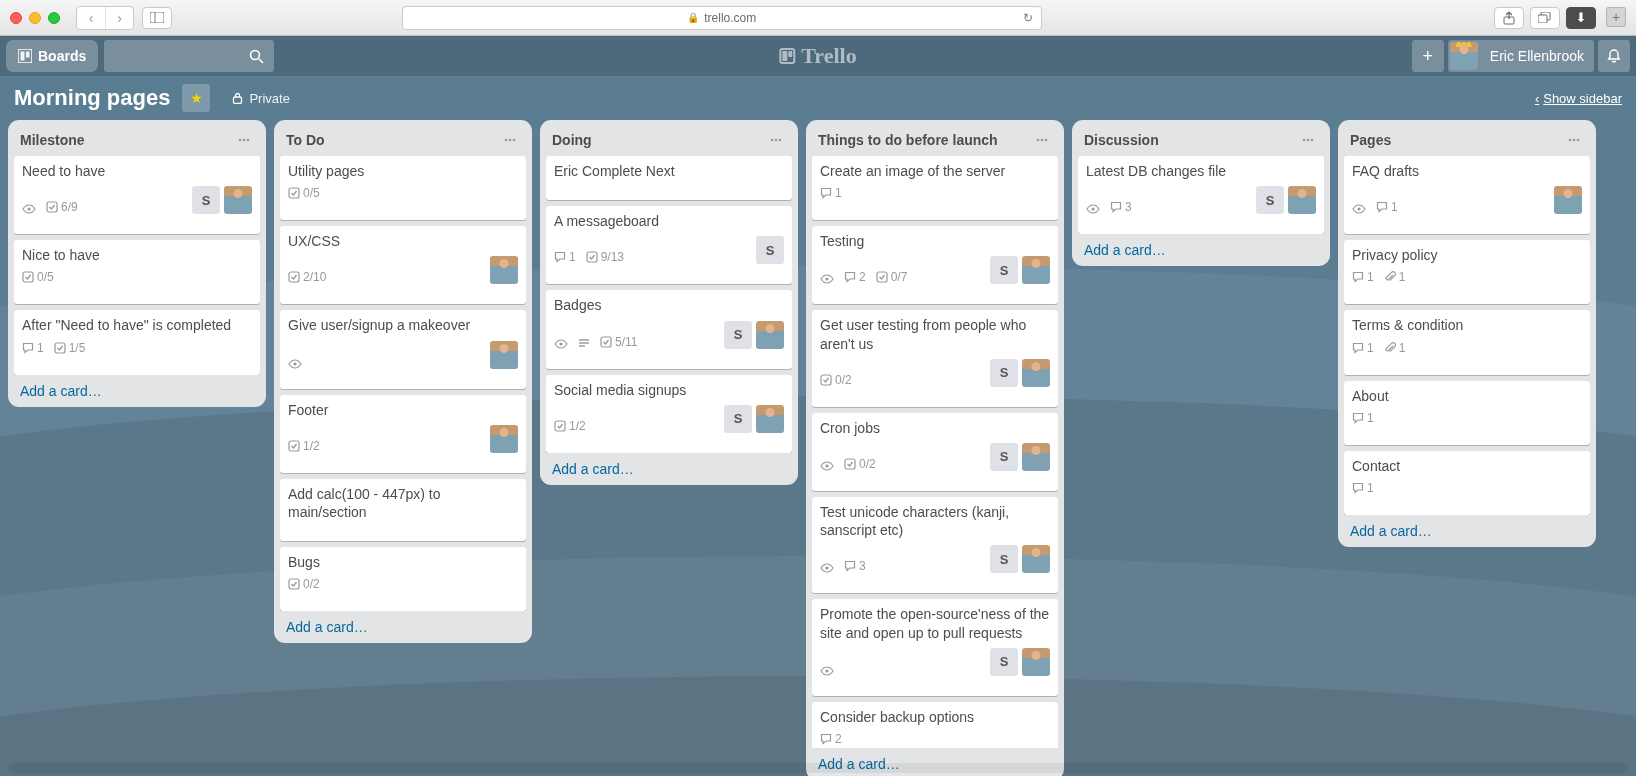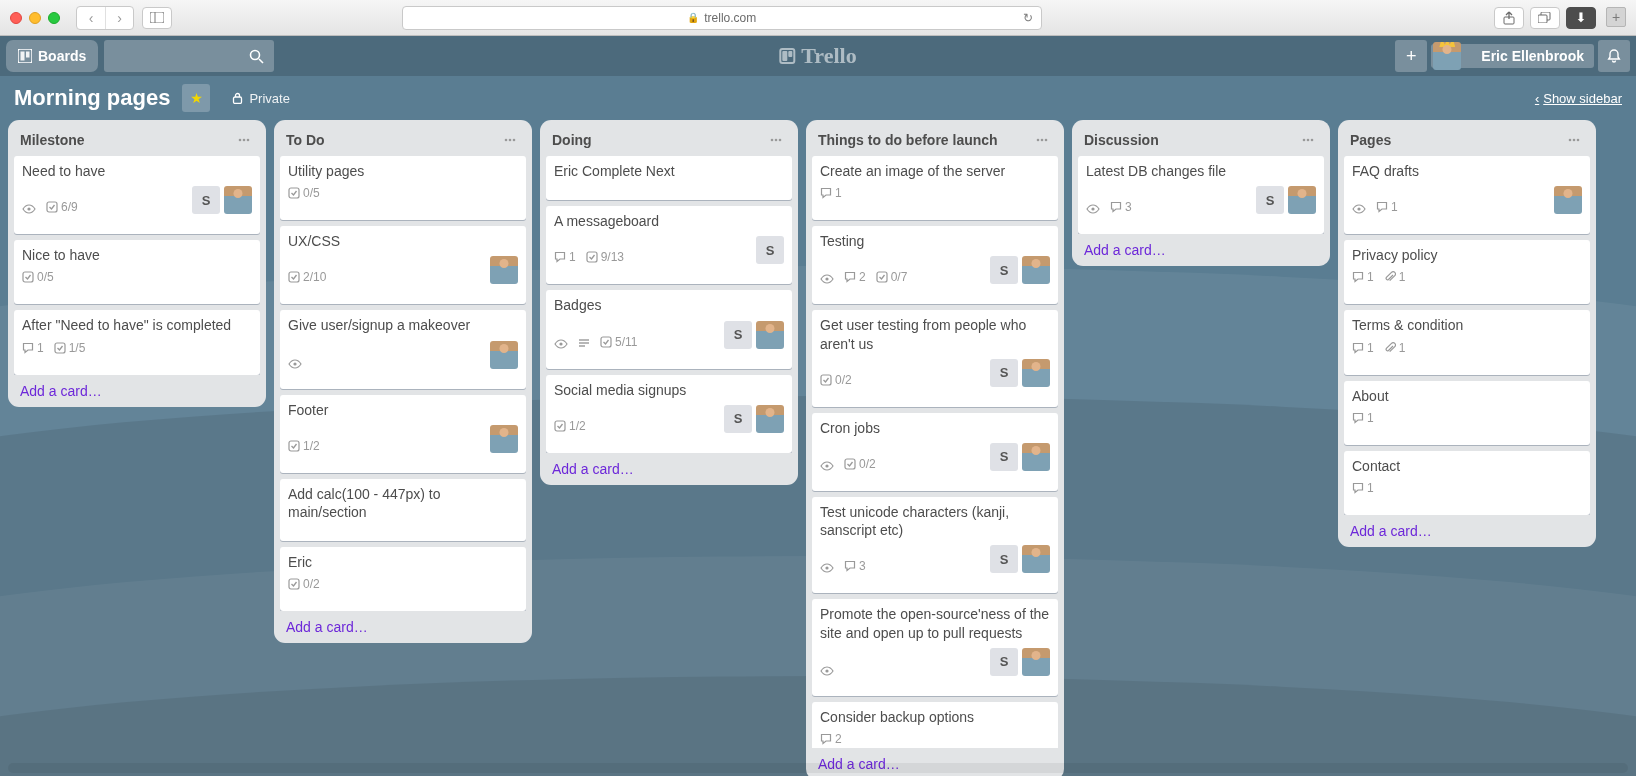--- a/index.html
+++ b/index.html
@@ -36,21 +36,21 @@
 .hbar{position:relative;height:40px;background:rgba(0,0,0,.15);display:flex;align-items:center;padding:0 6px;color:#fff}
 .hbar .boards-btn{display:flex;align-items:center;gap:6px;background:rgba(255,255,255,.25);height:32px;padding:0 12px;border-radius:7px;font-weight:700}
 .hbar .search{width:170px;height:32px;background:rgba(255,255,255,.25);border-radius:3px;margin-left:6px;display:flex;align-items:center;justify-content:flex-end;padding:0 10px;color:rgba(255,255,255,.9)}
 .hbar .logo{position:absolute;left:50%;transform:translateX(-50%);font-family:"Brush Script MT","Segoe Script",cursive;font-size:22px;color:rgba(255,255,255,.55);font-weight:700;display:flex;align-items:center;gap:6px}
 .hbar .logo .sq{width:16px;height:16px;border:2px solid rgba(255,255,255,.55);border-radius:3px;display:inline-flex;padding:1px;gap:1px}
 .hbar .logo .sq i{display:block;background:rgba(255,255,255,.55);border-radius:1px}
 .hbar .logo .sq i:first-child{width:5px;height:10px}
 .hbar .logo .sq i:last-child{width:5px;height:6px}
 .hbar .right{margin-left:auto;display:flex;align-items:center;gap:4px}
 .hbar .right .icon{width:32px;height:32px;background:rgba(255,255,255,.25);border-radius:3px;display:flex;align-items:center;justify-content:center;font-size:18px}
-.hbar .user{display:flex;align-items:center;gap:20px;background:rgba(255,255,255,.25);height:24px;padding:0 10px 0 2px;border-radius:3px;font-weight:700}
+.hbar .user{display:flex;align-items:center;gap:12px;background:rgba(255,255,255,.25);height:32px;padding:0 10px 0 2px;border-radius:3px;font-weight:400}
 .avatar{width:28px;height:28px;border-radius:3px;background:linear-gradient(#c59a6e 0 35%,#7ea1b4 35% 100%);position:relative;overflow:hidden}
 .avatar::after{content:"";position:absolute;left:50%;top:3px;width:9px;height:9px;background:#e2b48b;border-radius:50%;transform:translateX(-50%)}
 .avatar.crown::before{content:"";position:absolute;top:-3px;left:6px;width:16px;height:8px;background:#f5c33b;clip-path:polygon(0 100%,15% 0,35% 70%,50% 0,65% 70%,85% 0,100% 100%)}
 
 
 .board-hdr{position:relative;display:flex;align-items:center;padding:8px 14px;color:#fff}
 .board-hdr .bname{font-size:22px;font-weight:700}
 .star{width:28px;height:28px;background:rgba(255,255,255,.22);border-radius:3px;margin-left:12px;display:flex;align-items:center;justify-content:center;color:#f2d600;font-size:14px}
 .vis{display:flex;align-items:center;gap:6px;margin-left:22px;font-size:13px;color:rgba(255,255,255,.9)}
 .show-sb{margin-left:auto;display:flex;align-items:center;gap:4px;font-size:13px;text-decoration:underline;color:#fff;cursor:pointer}
@@ -61,21 +61,21 @@
 .list-hdr{display:flex;align-items:center;justify-content:space-between;padding:4px 6px 6px;font-weight:700;color:#4d4d4d}
 .list-hdr .dots{color:#999;font-size:12px;width:20px;height:20px;border-radius:3px;display:flex;align-items:center;justify-content:center}
 .cards{display:flex;flex-direction:column;gap:6px;overflow-y:auto}
 .card{background:#fff;border-radius:3px;box-shadow:0 1px 0 rgba(9,30,66,.25);padding:6px 8px 20px;position:relative}
 .card .title{font-size:14px;color:#4d4d4d;line-height:1.3}
 .badges{display:flex;align-items:flex-end;gap:10px;margin-top:6px;color:#999;font-size:12px}
 .badges .b{display:flex;align-items:center;gap:3px}
 .members{display:flex;gap:4px;margin-left:auto}
 .m-s{width:28px;height:28px;background:#dfe1e6;color:#555;font-weight:700;border-radius:3px;display:flex;align-items:center;justify-content:center;font-size:13px}
 .m-av{width:28px;height:28px}
-.add-card{padding:8px 6px 2px;color:#6d28d9;font-size:14px;cursor:pointer}
+.add-card{padding:8px 6px 2px;color:#0369a1;font-size:14px;cursor:pointer}
 
 .ico{display:inline-block}
 svg{display:block}
 
 
 .hscroll{position:absolute;bottom:3px;left:8px;right:8px;height:10px;border-radius:6px;background:rgba(0,0,0,.06)}
 </style>
 </head>
 <body>
 
@@ -323,21 +323,21 @@
               </span>
               <span class="members">
                 <div class="avatar m-av"></div>
               </span>
             </div>
           </div>
           <div class="card">
             <div class="title">Add calc(100 - 447px) to main/section</div>
           </div>
           <div class="card">
-            <div class="title">Eric</div>
+            <div class="title">Bugs</div>
             <div class="badges">
               <span class="b">
                 <svg width="12" height="12">
                   <rect x="1" y="1" width="10" height="10" rx="2" fill="none" stroke="#999" stroke-width="1.2"></rect>
                   <path d="M3.5 6l2 2 3-4" fill="none" stroke="#999" stroke-width="1.3"></path>
                 </svg>
                 <span>0/2</span>
               </span>
             </div>
           </div>

